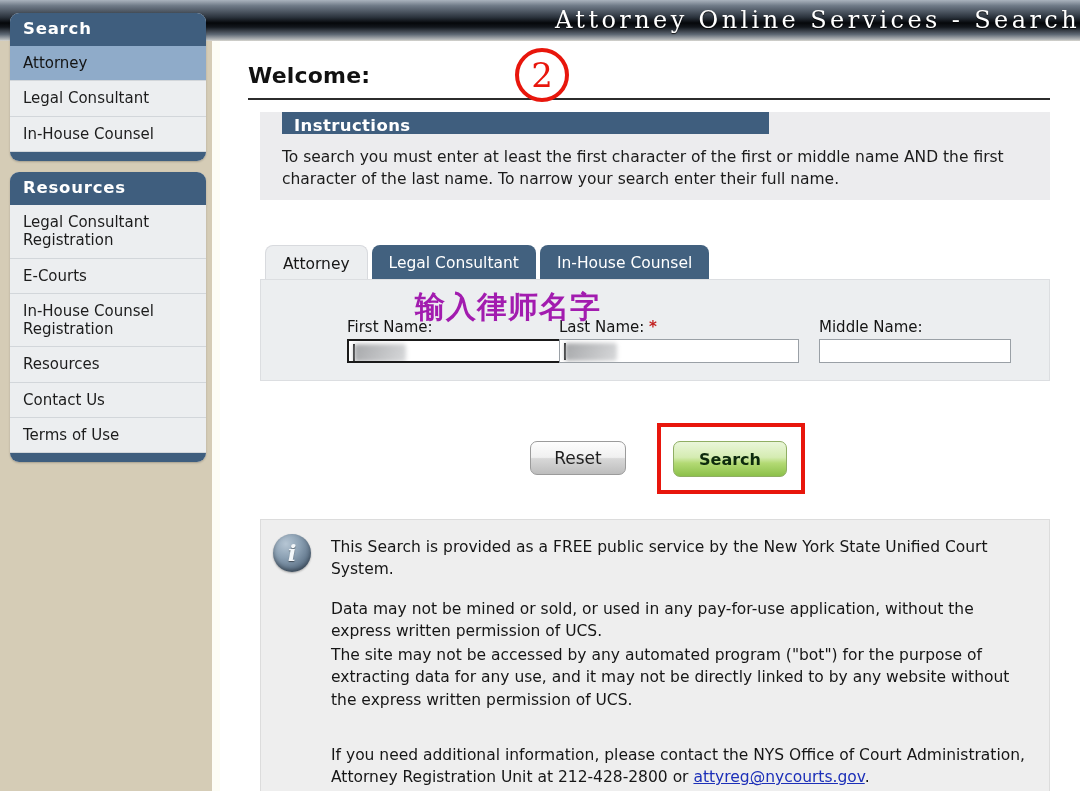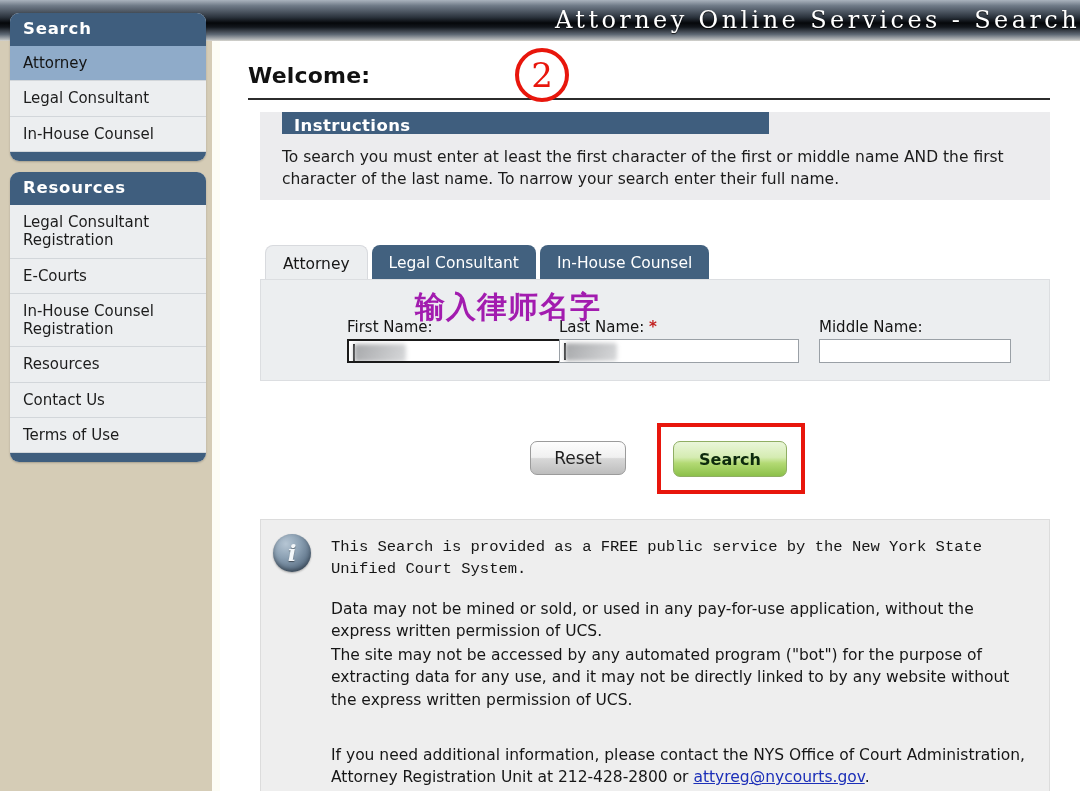--- a/index.html
+++ b/index.html
@@ -305,21 +305,21 @@
     text-shadow: 0 1px 1px rgba(0,0,0,0.45);
   }
   .disc-text {
     position: absolute;
     left: 70px;
     width: 700px;
     font-size: 15.5px;
     color: #161616;
     line-height: 1.45;
   }
-  #disc-p1 { top: 16px; font-family: Liberation Mono, monospace; }
+  #disc-p1 { top: 16px; }
   #disc-p2 { top: 78px; }
   #disc-p3 { top: 124px; }
   #disc-p4 { top: 224px; }
   .email-link {
     color: #1c2fb8;
     text-decoration: underline;
     cursor: pointer;
   }
 
   

